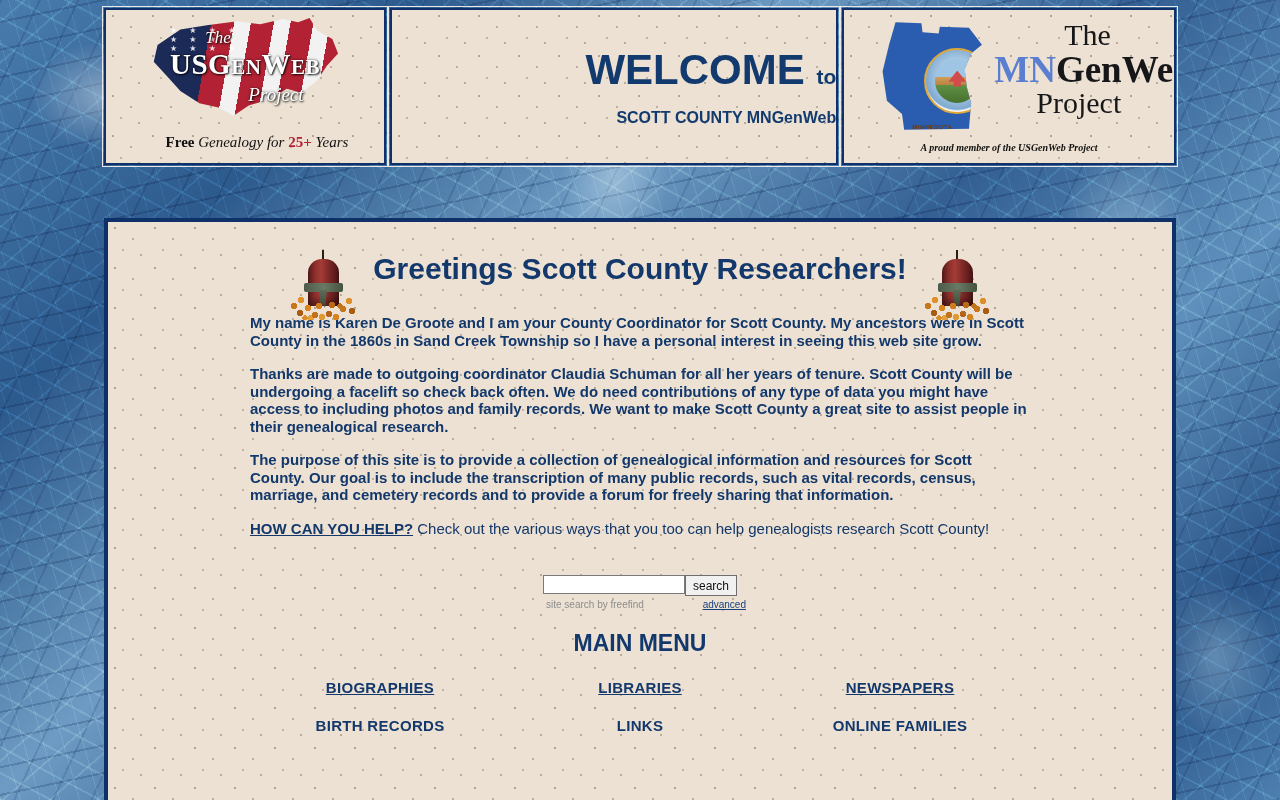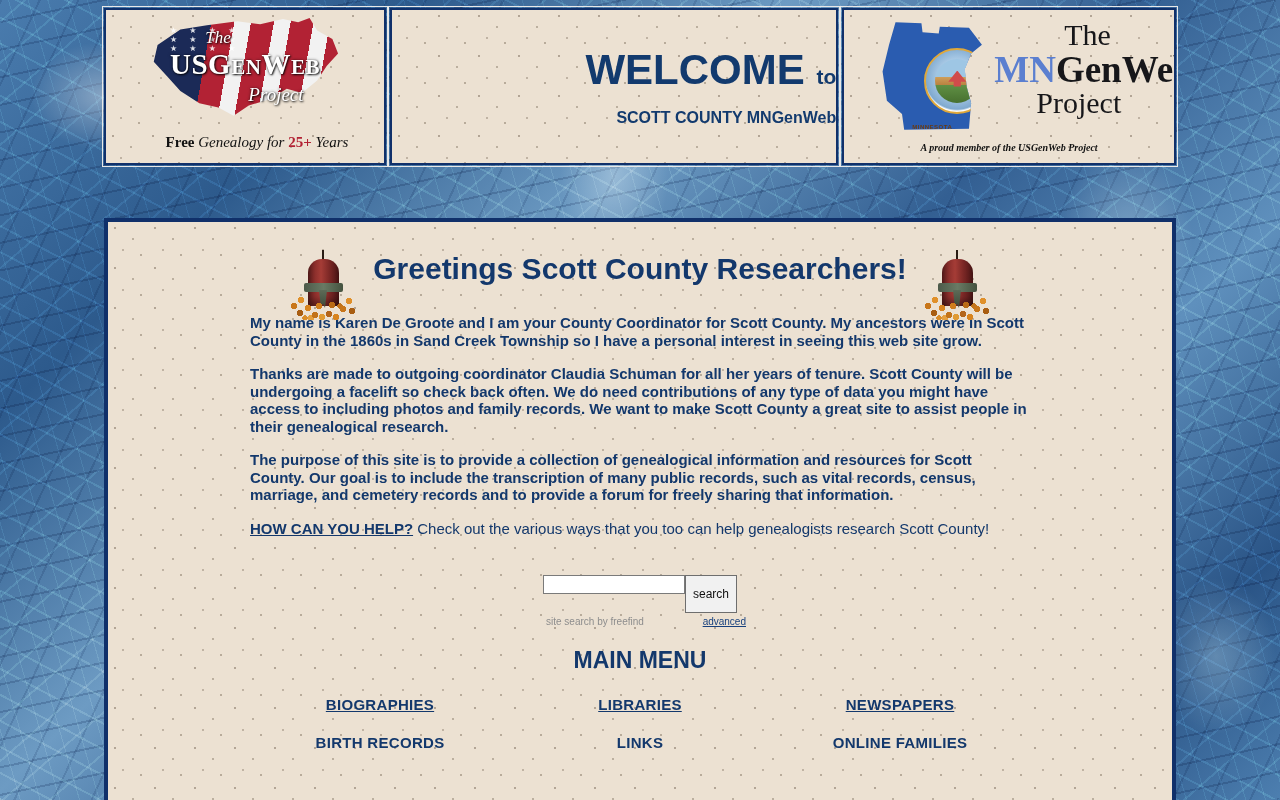--- a/index.html
+++ b/index.html
@@ -281,21 +281,21 @@
   #search-input {
     width: 142px; height: 19px;
     border: 1px solid #7a7a7a;
     background: #ffffff;
     font-family: "Liberation Sans", sans-serif;
     font-size: 12px;
     padding: 0 3px;
     outline: none;
   }
   #search-button {
-    height: 38px;
+    height: 21px;
     padding: 0 7px;
     border: 1px solid #6e6e6e;
     background: #f1f1f1;
     font-family: "Liberation Sans", sans-serif;
     font-size: 12px; color: #111111;
     cursor: pointer;
   }
   #search-credit-row {
     display: flex; align-items: baseline;
     width: 200px; justify-content: space-between;

